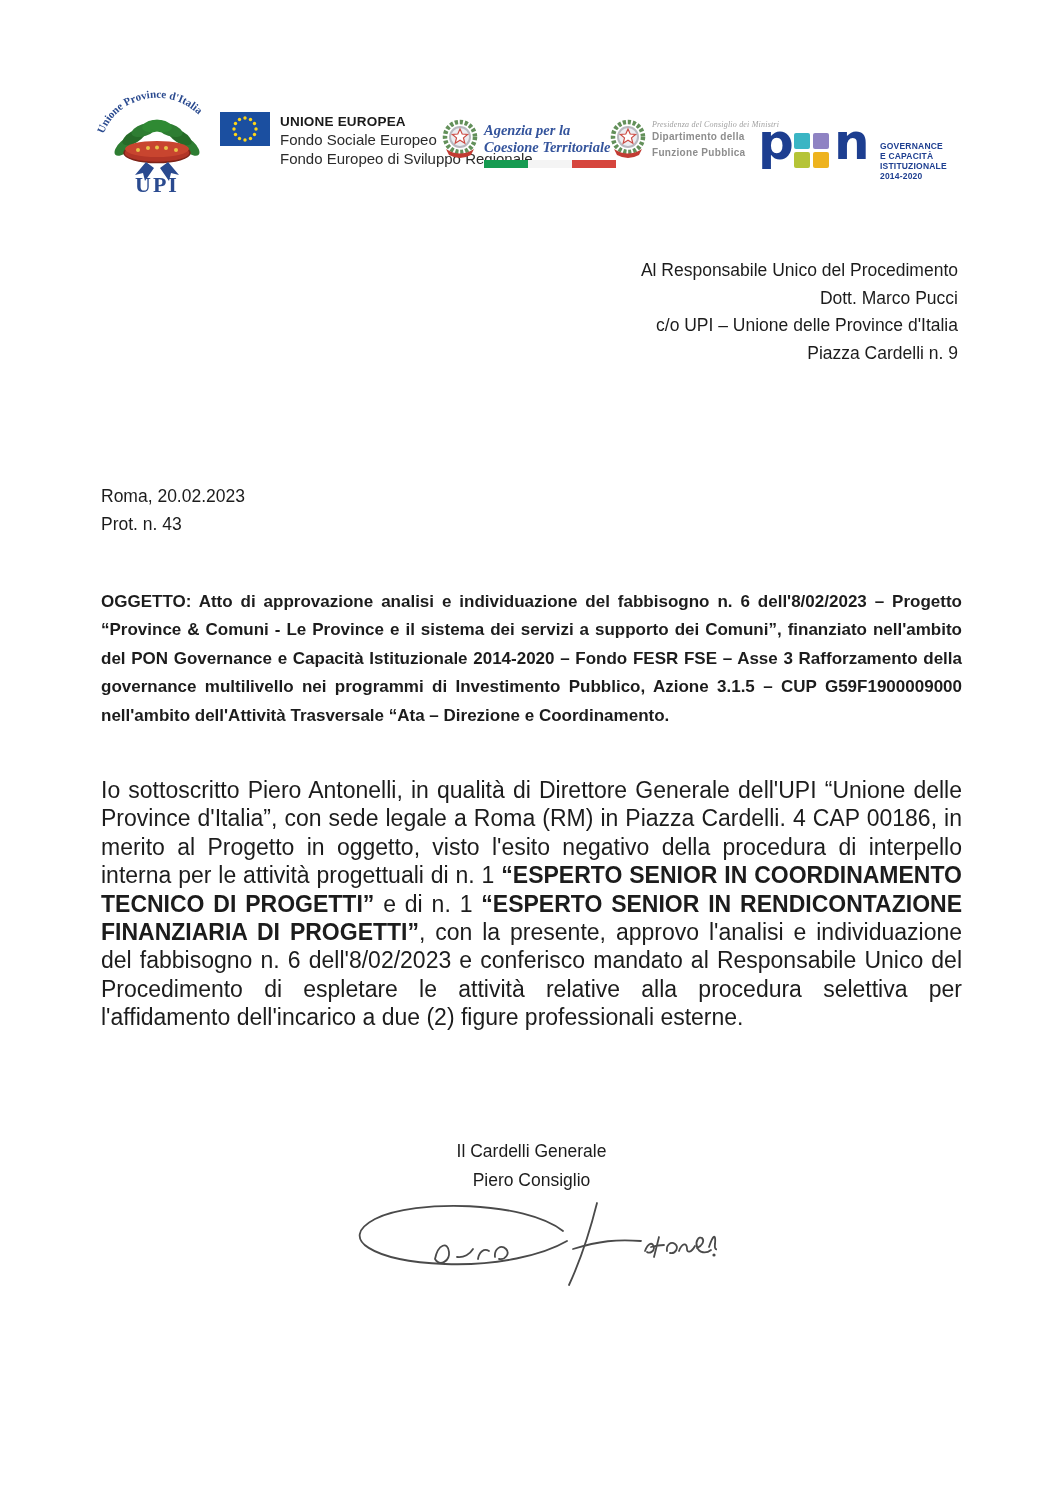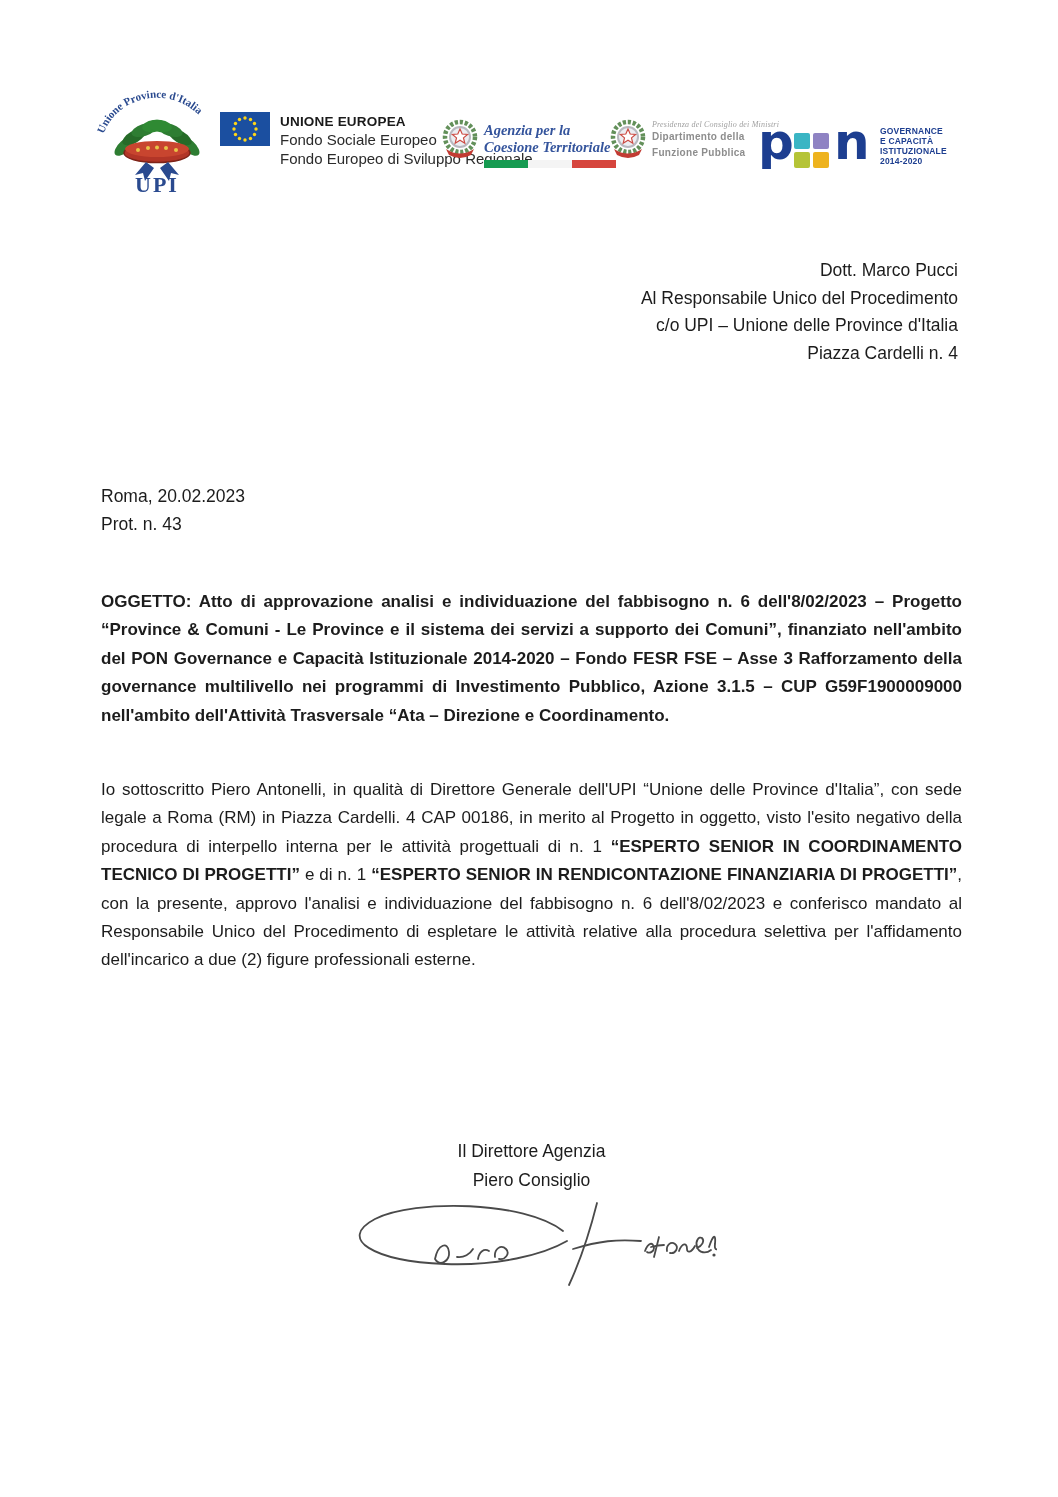--- a/index.html
+++ b/index.html
@@ -30,29 +30,29 @@
   .pon-logo { left:758px; top:121px; width:180px; height:58px; }
   .pon-letter { position:absolute; font-family:"DejaVu Sans", sans-serif; font-weight:800;
     font-size:50px; line-height:38px; color:#1d3e90; }
   .pon-p { left:0; top:2px; }
   .pon-n { left:76px; top:2px; }
   .pon-squares { position:absolute; left:36px; top:12px; display:grid;
     grid-template-columns:16px 16px; grid-template-rows:16px 16px; gap:3px; }
   .pon-squares i { display:block; border-radius:2px; }
   .sq-teal { background:#3ab5c4; } .sq-purple { background:#8f83c3; }
   .sq-lime { background:#b5c437; } .sq-gold { background:#eeb31e; }
-  .pon-text { position:absolute; left:122px; top:5px; font-size:8.5px; font-weight:bold;
+  .pon-text { position:absolute; left:122px; top:20px; font-size:8.5px; font-weight:bold;
     color:#1d3e90; line-height:10px; letter-spacing:.2px; }
   
   .recipient { position:absolute; right:100px; top:257px; text-align:right;
     font-size:17.5px; line-height:27.6px; }
   .meta { position:absolute; left:101px; top:482px; font-size:17.5px; line-height:28px; }
   .subject { position:absolute; left:101px; top:588px; width:861px; font-size:17px;
     font-weight:bold; line-height:28.4px; text-align:justify; }
-  .bodytext { position:absolute; left:101px; top:776px; width:861px; font-size:17px;
+  .bodytext { position:absolute; left:101px; top:776px; width:861px; font-size:23px;
     line-height:28.4px; text-align:justify; }
   .bodytext .b { font-weight:bold; }
   .closing { position:absolute; left:101px; top:1137px; width:861px; text-align:center;
     font-size:17.5px; line-height:29px; }
   .signature-svg { position:absolute; left:345px; top:1197px; }
 </style>
 </head>
 <body>
 
 <div class="page">
@@ -160,37 +160,37 @@
     <span class="pon-letter pon-n">n</span>
     <div class="pon-text">
       <div>GOVERNANCE</div>
       <div>E CAPACITÀ</div>
       <div>ISTITUZIONALE</div>
       <div>2014-2020</div>
     </div>
   </div>
 
   <div class="recipient">
+    <div>Al Responsabile Unico del Procedimento</div>
     <div>Dott. Marco Pucci</div>
-    <div>Al Responsabile Unico del Procedimento</div>
     <div>c/o UPI – Unione delle Province d'Italia</div>
-    <div>Piazza Cardelli n. 4</div>
+    <div>Piazza Cardelli n. 9</div>
   </div>
 
   <div class="meta">
     <div>Roma, 20.02.2023</div>
     <div>Prot. n. 43</div>
   </div>
 
   <p class="subject">OGGETTO: Atto di approvazione analisi e individuazione del fabbisogno n. 6 dell'8/02/2023 – Progetto “Province &amp; Comuni - Le Province e il sistema dei servizi a supporto dei Comuni”, finanziato nell'ambito del PON Governance e Capacità Istituzionale 2014-2020 – Fondo FESR FSE – Asse 3 Rafforzamento della governance multilivello nei programmi di Investimento Pubblico, Azione 3.1.5 – CUP G59F1900009000 nell'ambito dell'Attività Trasversale “Ata – Direzione e Coordinamento.</p>
 
   <p class="bodytext"><span>Io sottoscritto Piero Antonelli, in qualità di Direttore Generale dell'UPI “Unione delle Province d'Italia”, con sede legale a Roma (RM) in Piazza Cardelli. 4 CAP 00186, in merito al Progetto in oggetto, visto l'esito negativo della procedura di interpello interna per le attività progettuali di n. 1 </span><span class="b">“ESPERTO SENIOR IN COORDINAMENTO TECNICO DI PROGETTI”</span><span> e di n. 1 </span><span class="b">“ESPERTO SENIOR IN RENDICONTAZIONE FINANZIARIA DI PROGETTI”</span><span>, con la presente, approvo l'analisi e individuazione del fabbisogno n. 6 dell'8/02/2023 e conferisco mandato al Responsabile Unico del Procedimento di espletare le attività relative alla procedura selettiva per l'affidamento dell'incarico a due (2) figure professionali esterne.</span></p>
 
   <div class="closing">
-    <div>Il Direttore Agenzia</div>
+    <div>Il Cardelli Generale</div>
     <div>Piero Consiglio</div>
   </div>
 
   <svg class="signature-svg" width="372" height="94" viewBox="0 0 372 94">
     <g fill="none" stroke="#4a4a4a" stroke-width="1.8" stroke-linecap="round">
       <path d="M 218,34 C 180,4 70,2 30,22 C -8,42 28,64 100,67 C 152,69 198,58 222,44"></path>
       <path d="M 90,62 c 3,-15 13,-18 14,-7 c 1,9 -9,15 -14,7"></path>
       <path d="M 112,60 c 7,1 13,-3 16,-8"></path>
       <path d="M 133,62 c 1,-7 6,-11 11,-8"></path>
       <path d="M 150,60 c -1,-8 6,-13 11,-8 c 4,4 0,11 -7,10"></path>

